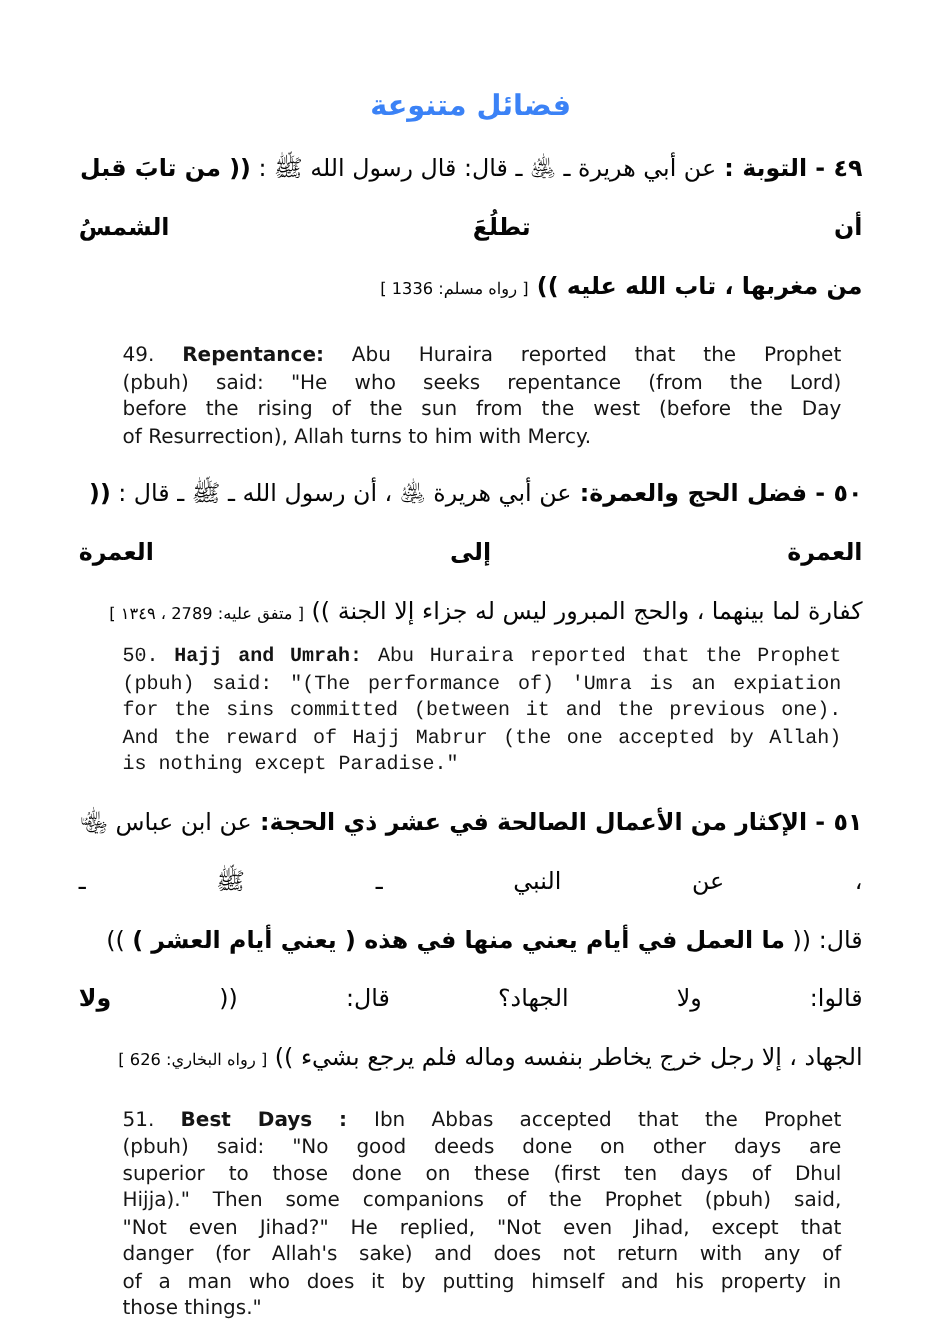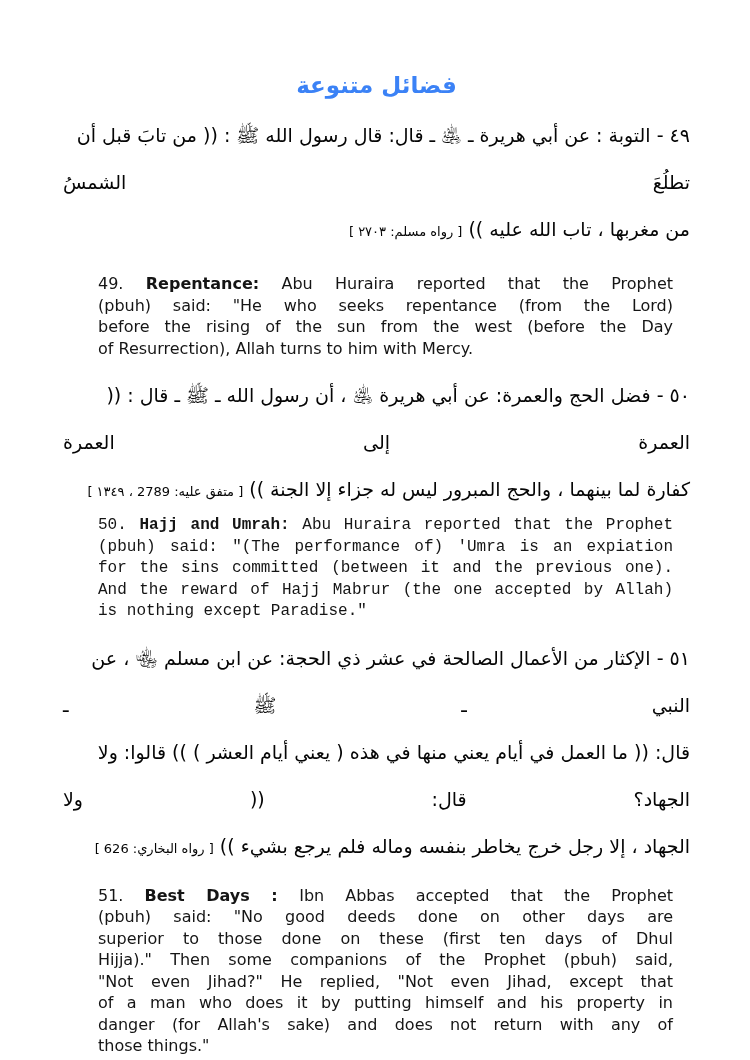--- a/index.html
+++ b/index.html
@@ -23,21 +23,21 @@
   
   .ar{
     direction:rtl;
     font-size:19px;
     line-height:47px;
     color:#050505;
     font-family:"DejaVu Sans",sans-serif;
   }
   .ar .line{text-align-last:justify;}
   .ar .line.last{text-align-last:auto;text-align:right;}
-  .ar .b{font-weight:normal;}
+  .ar .b{font-weight:bold;}
   .ar .sm{font-size:13px;}
   
   .en{
     direction:ltr;
     width:575px;
     margin-left:35px;
     font-size:16px;
     line-height:21.5px;
     color:#151515;
     font-family:"DejaVu Sans",sans-serif;
@@ -55,21 +55,21 @@
 </style>
 </head>
 <body>
 
 <main>
   <h1 class="title">فضائل متنوعة</h1>
 
   <section class="item item-49">
     <div class="ar">
         <div class="line"><span class="b">٤٩ - التوبة : </span><span>عن أبي هريرة ـ ﵁ ـ قال: قال رسول الله ﷺ : </span><span class="b">(( من تابَ قبل أن تطلُعَ الشمسُ</span></div>
-        <div class="line last"><span class="b">من مغربها ، تاب الله عليه )) </span><span class="sm">[ رواه مسلم: ٢٧٠٣ ]</span></div>
+        <div class="line last"><span class="b">من مغربها ، تاب الله عليه )) </span><span class="sm">[ رواه مسلم: 1336 ]</span></div>
       </div>
     <div class="en">
         <div class="line"><span>49. </span><span class="b">Repentance:</span><span> Abu Huraira reported that the Prophet</span></div>
         <div class="line"><span>(pbuh) said: "He who seeks repentance (from the Lord)</span></div>
         <div class="line"><span>before the rising of the sun from the west (before the Day</span></div>
         <div class="line last"><span>of Resurrection), Allah turns to him with Mercy.</span></div>
       </div>
   </section>
 
   <section class="item item-50">
@@ -81,28 +81,28 @@
         <div class="line"><span>50. </span><span class="b">Hajj and Umrah:</span><span> Abu Huraira reported that the Prophet</span></div>
         <div class="line"><span>(pbuh) said: "(The performance of) 'Umra is an expiation</span></div>
         <div class="line"><span>for the sins committed (between it and the previous one).</span></div>
         <div class="line"><span>And the reward of Hajj Mabrur (the one accepted by Allah)</span></div>
         <div class="line last"><span>is nothing except Paradise."</span></div>
       </div>
   </section>
 
   <section class="item item-51">
     <div class="ar">
-        <div class="line"><span class="b">٥١ - الإكثار من الأعمال الصالحة في عشر ذي الحجة: </span><span>عن ابن مسلم ﵄ ، عن النبي ـ ﷺ ـ</span></div>
+        <div class="line"><span class="b">٥١ - الإكثار من الأعمال الصالحة في عشر ذي الحجة: </span><span>عن ابن عباس ﵄ ، عن النبي ـ ﷺ ـ</span></div>
         <div class="line"><span>قال: (( </span><span class="b">ما العمل في أيام يعني منها في هذه </span><span class="b">( يعني أيام العشر )</span><span> )) قالوا: ولا الجهاد؟ قال: (( </span><span class="b">ولا</span></div>
         <div class="line last"><span>الجهاد ، إلا رجل خرج يخاطر بنفسه وماله فلم يرجع بشيء )) </span><span class="sm">[ رواه البخاري: 626 ]</span></div>
       </div>
     <div class="en">
         <div class="line"><span>51. </span><span class="b">Best Days : </span><span>Ibn Abbas accepted that the Prophet</span></div>
         <div class="line"><span>(pbuh) said: "No good deeds done on other days are</span></div>
         <div class="line"><span>superior to those done on these (first ten days of Dhul</span></div>
         <div class="line"><span>Hijja)." Then some companions of the Prophet (pbuh) said,</span></div>
         <div class="line"><span>"Not even Jihad?" He replied, "Not even Jihad, except that</span></div>
+        <div class="line"><span>danger (for Allah's sake) and does not return with any of</span></div>
         <div class="line"><span>of a man who does it by putting himself and his property in</span></div>
-        <div class="line"><span>danger (for Allah's sake) and does not return with any of</span></div>
         <div class="line last"><span>those things."</span></div>
       </div>
   </section>
 </main>
 
 </body></html>

